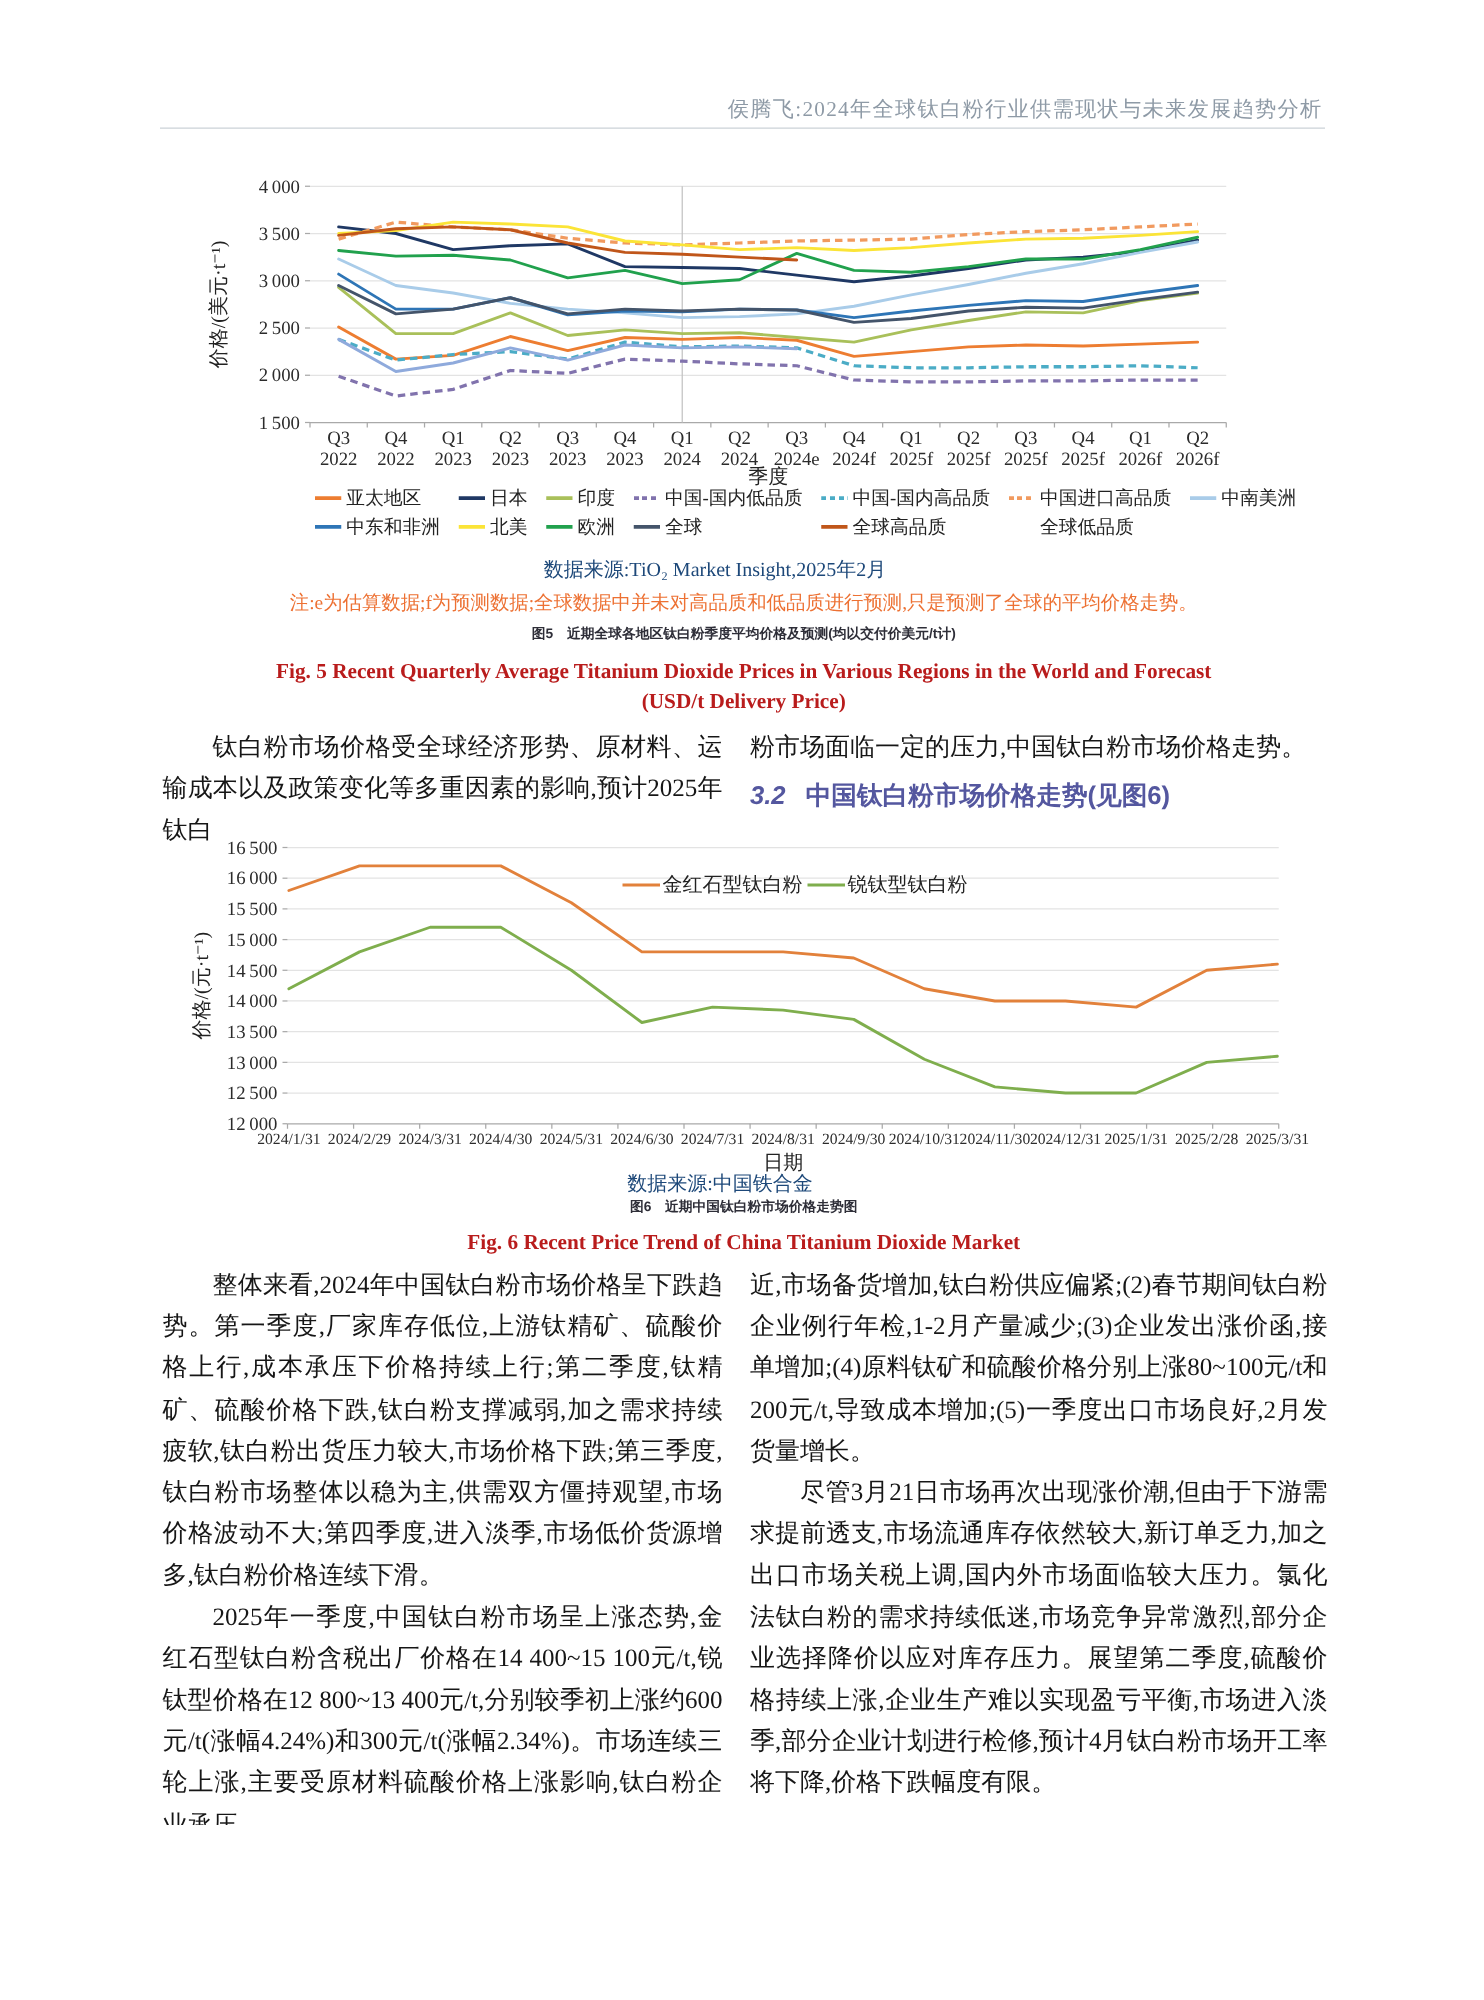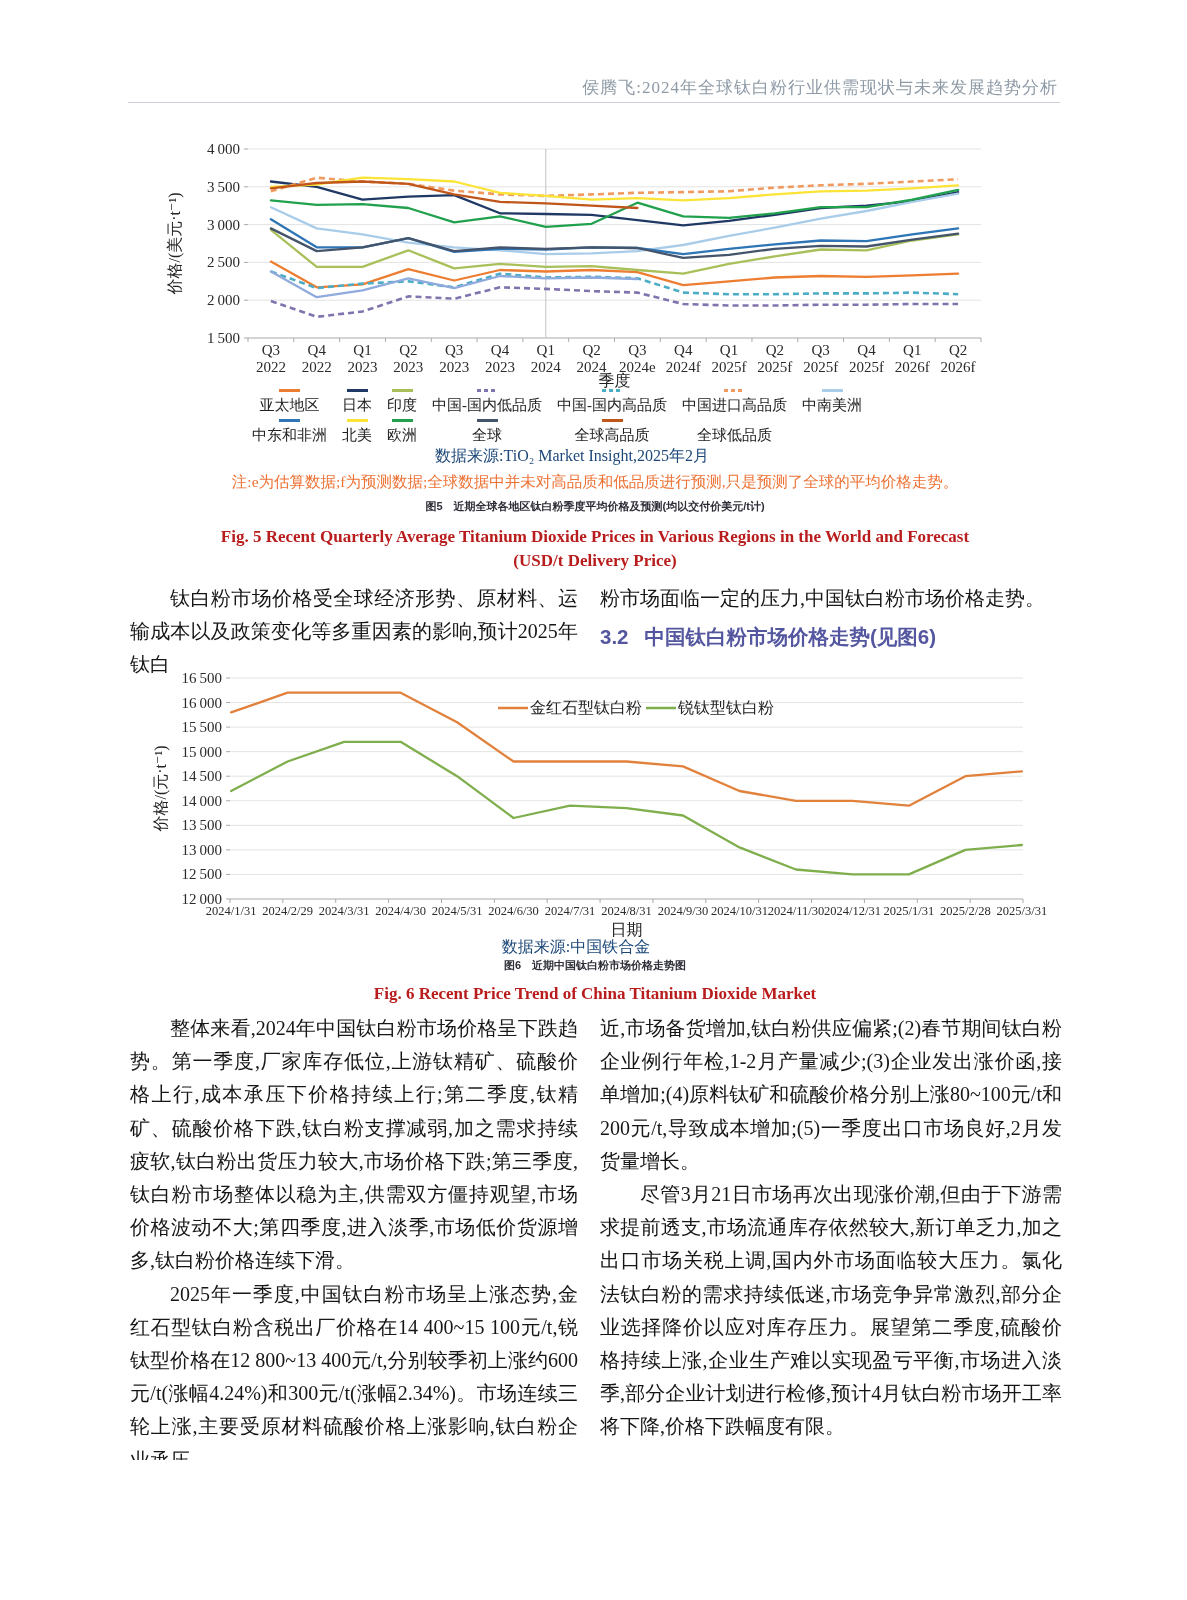--- a/index.html
+++ b/index.html
@@ -8,21 +8,21 @@
   .hdr{position:absolute;top:76px;left:130px;width:928px;text-align:right;
        font-size:17px;color:#8e9aa6;letter-spacing:1px;}
   .hdr-rule{position:absolute;top:102px;left:128px;width:932px;height:1px;background:#ccd2d8;}
   svg.chart{position:absolute;overflow:visible;}
   #fig5-svg{left:130px;top:132px;}
   #fig6-svg{left:130px;top:655px;}
   svg text{font-family:"Liberation Serif","DejaVu Serif",serif;}
   .legend5{position:absolute;left:252px;top:389px;display:grid;
            grid-template-columns:repeat(7,auto);column-gap:15px;row-gap:4px;
            font-size:15px;color:#222;}
-  .li{display:flex;align-items:center;gap:4px;white-space:nowrap;flex-direction:column;}
+  .li{display:flex;align-items:center;gap:4px;white-space:nowrap;}
   .sw{width:21px;height:3px;flex:0 0 auto;}
   .src{position:absolute;left:130px;width:930px;text-align:center;font-size:16px;color:#1d4879;}
   #src5{top:446px;padding-right:46px;box-sizing:border-box;}
   #src6{top:937px;padding-right:38px;box-sizing:border-box;}
   .note{position:absolute;left:110px;top:472px;width:970px;text-align:center;
         font-size:15.5px;color:#ed7133;}
   .cap-cn{position:absolute;left:130px;width:930px;text-align:center;font-weight:bold;
           font-size:11px;color:#2e2e38;font-family:"Liberation Sans","DejaVu Sans",sans-serif;}
   #cap5{top:499px;}
   #cap6{top:958px;}
@@ -31,21 +31,21 @@
   #cap5en1{top:527px;}
   #cap5en2{top:551px;}
   #cap6en{top:984px;}
   .col{position:absolute;font-size:20px;line-height:33.2px;text-align:justify;color:#161616;}
   .col p{margin:0;text-indent:2em;}
   .col p.noind{text-indent:0;}
   #intro-l{left:130px;top:582px;width:448px;}
   #intro-r{left:600px;top:582px;width:462px;}
   .h32{margin-top:5px;font-family:"Liberation Sans","DejaVu Sans",sans-serif;
        font-weight:bold;font-size:20.5px;color:#54579f;text-indent:0;text-align:left;}
-  .h32 .h32num{margin-right:16px;}
+  .h32 .h32num{margin-right:16px;font-style:italic;}
   #body-l{left:130px;top:1012px;width:448px;}
   #body-r{left:600px;top:1012px;width:462px;}
   .footer{position:absolute;top:1484px;left:130px;width:912px;display:flex;
           justify-content:flex-end;align-items:flex-start;}
   .f-labels{text-align:right;}
   .f-cn{font-family:"Liberation Sans","DejaVu Sans",sans-serif;font-weight:bold;
         font-size:20px;color:#5d6f80;letter-spacing:2px;line-height:1.15;}
   .f-en{font-size:13.5px;color:#8494a2;}
   .f-bar{width:3px;height:46px;background:#2f5597;margin:0 9px 0 10px;}
   .f-num{font-size:27px;color:#2f5597;align-self:flex-start;margin-top:0px;}

